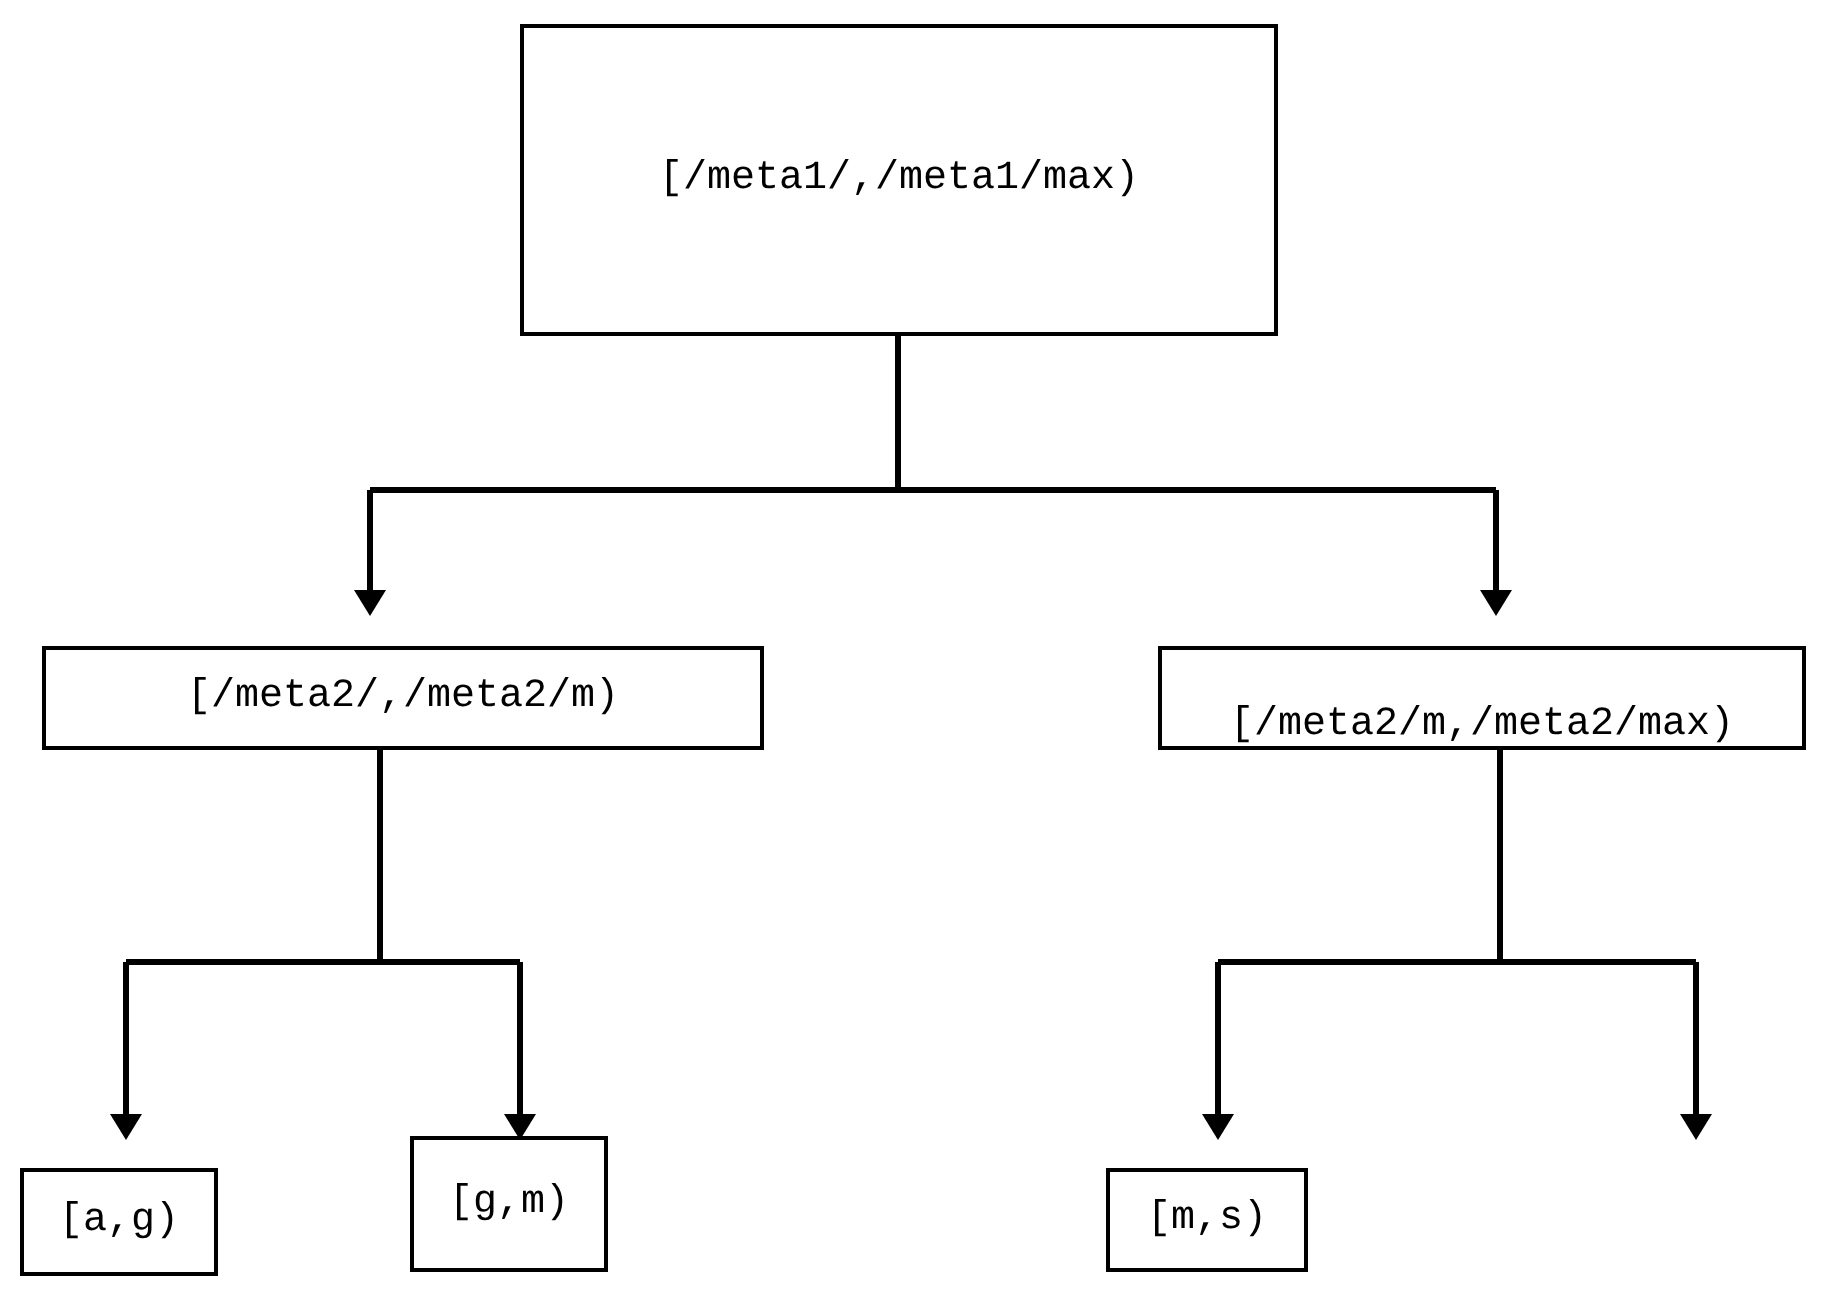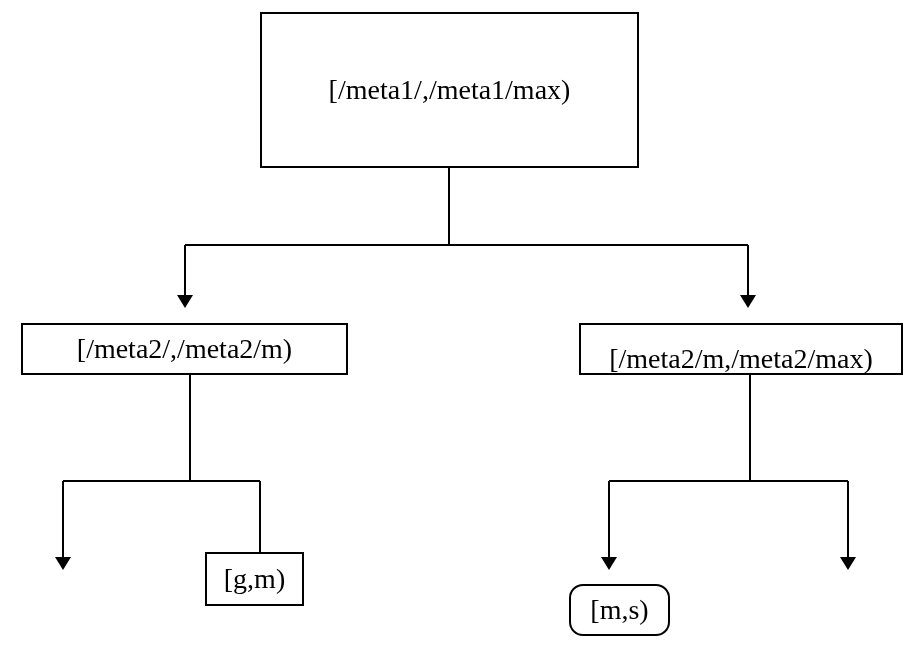--- a/index.html
+++ b/index.html
@@ -30,33 +30,33 @@
     position: absolute;
     box-sizing: border-box;
     border: 2px solid #000000;
     background: #ffffff;
     display: flex;
     align-items: center;
     justify-content: center;
     text-align: center;
   }
   .node-label {
-    font-family: Liberation Serif, serif;
-    font-size: 28px;
+    font-family: Liberation Mono, monospace;
+    font-size: 20px;
     line-height: 1;
     color: #000000;
     letter-spacing: 0px;
     white-space: pre;
   }
   .node-root { left: 260px;  top: 12px;  width: 379px; height: 156px; }
-  .node-c0   { left: 21px;   top: 323px; width: 327px; height: 52px; text-align: center; }
+  .node-c0   { left: 21px;   top: 323px; width: 361px; height: 52px; text-align: center; }
   .node-c1   { left: 579px;  top: 323px; width: 324px; height: 52px; align-items: flex-end; }
   .node-l0   { left: 10px;   top: 584px; width: 99px;  height: 54px; }
-  .node-l1   { left: 205px;  top: 552px; width: 99px;  height: 54px; }
-  .node-l2   { left: 569px;  top: 584px; width: 101px; height: 52px; border-radius: 14px; }
+  .node-l1   { left: 205px;  top: 568px; width: 99px;  height: 68px; }
+  .node-l2   { left: 553px;  top: 584px; width: 101px; height: 52px; }
   .node-l3   { left: 777px;  top: 584px; width: 125px; height: 54px; }
 </style>
 </head>
 <body>
 
 <div id="diagram-root">
 
   <svg id="tree-svg" viewBox="0 0 912 652">
     <g stroke="#000000" stroke-width="2.6" fill="none" shape-rendering="crispEdges">
 
@@ -96,20 +96,23 @@
   </div>
 
   <div class="node-box node-c0">
     <span class="node-label">[/meta2/,/meta2/m)</span>
   </div>
 
   <div class="node-box node-c1">
     <span class="node-label">[/meta2/m,/meta2/max)</span>
   </div>
 
+  <div class="node-box node-l0">
+    <span class="node-label">[a,g)</span>
+  </div>
 
   <div class="node-box node-l1">
     <span class="node-label">[g,m)</span>
   </div>
 
   <div class="node-box node-l2">
     <span class="node-label">[m,s)</span>
   </div>
 
 

